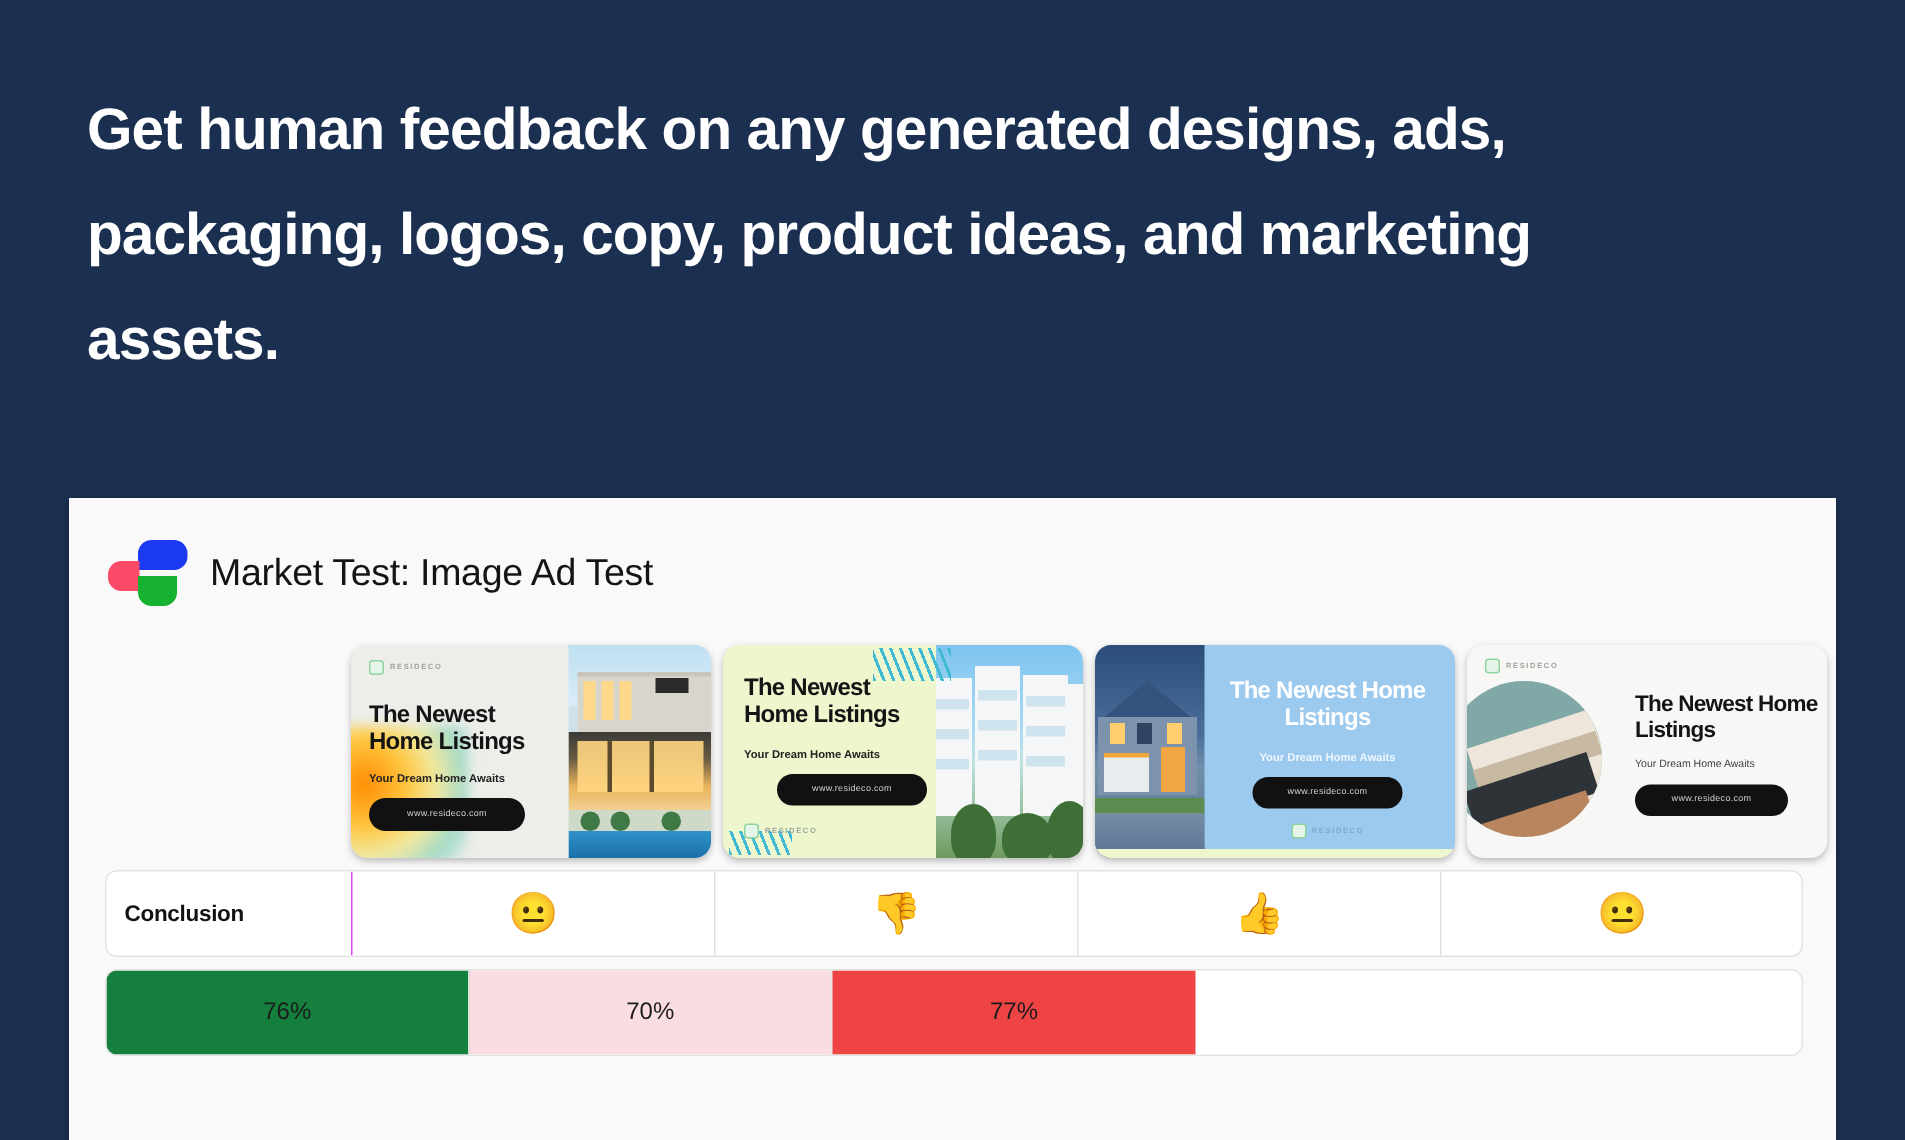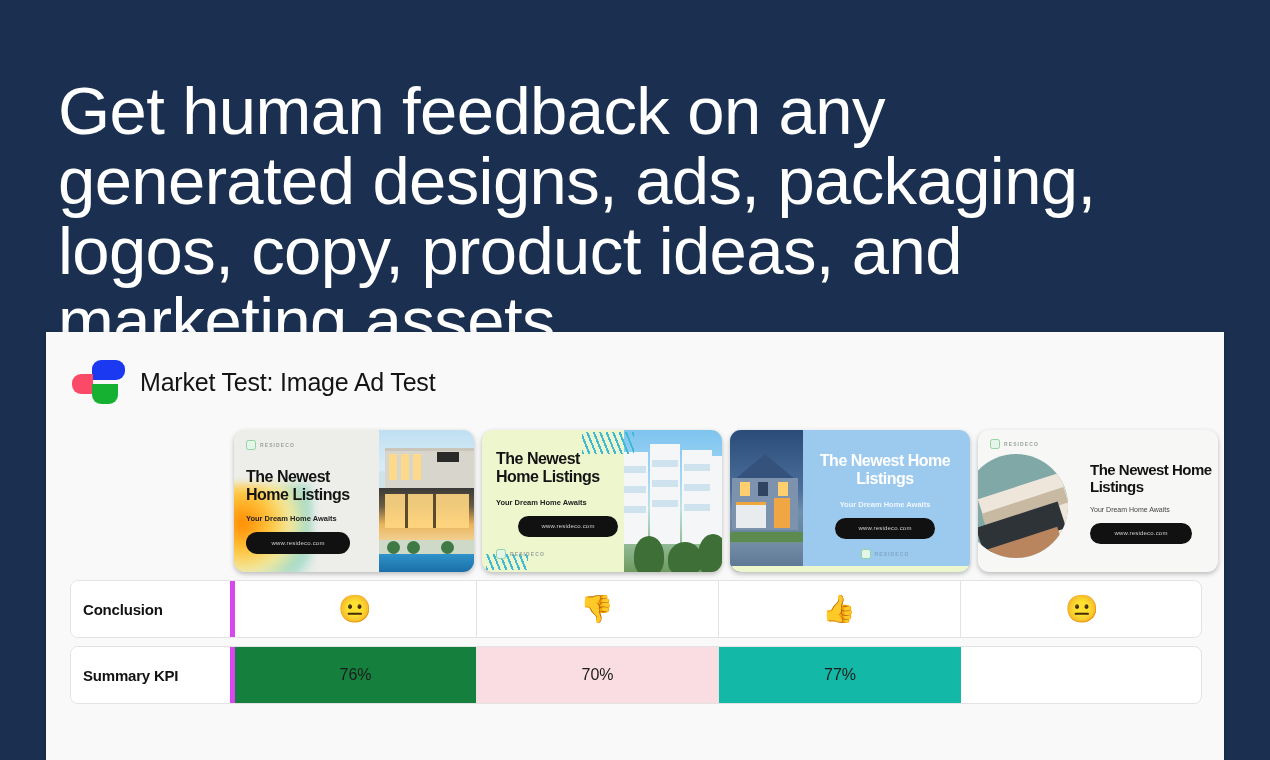--- a/index.html
+++ b/index.html
@@ -9,26 +9,25 @@
     font-family: "Liberation Sans", sans-serif;
   }
   body { background: #1b3051; position: relative; }
 
   
   .headline {
     position: absolute;
     left: 58px; top: 52px;
     width: 1100px;
     color: #ffffff;
-    font-size: 67px;
+    font-size: 39px;
     line-height: 70px;
-    font-weight: 400;
+    font-weight: 700;
     letter-spacing: -0.6px;
     white-space: pre-wrap;
-    margin-top: 24px;
   }
 
   
   .panel {
     position: absolute;
     left: 46px; top: 332px;
     width: 1178px; height: 469px;
     background: #f9f9f9;
     box-shadow: 0 2px 6px rgba(0,0,0,.28);
   }
@@ -179,21 +178,21 @@
     border: 1px solid #e3e3e3;
     border-radius: 8px;
     overflow: hidden;
   }
   .tlabel {
     width: 164px; flex: none;
     display: flex; align-items: center;
     padding-left: 12px;
     font-size: 15px; font-weight: 700; color: #121212;
     letter-spacing: -0.2px;
-    border-right: 5px solid #d946ef;
+    border-right: 1px solid #d946ef;
     background: #fff;
   }
   .tcell {
     width: 242px; flex: none;
     display: flex; align-items: center; justify-content: center;
     font-size: 16px; color: #1b1b1b;
     border-right: 1px solid #e3e3e3;
   }
   .tcell:last-child { border-right: none; }
   .emoji { font-size: 27px; line-height: 1; }
@@ -335,20 +334,19 @@
       </div>
       <div class="tcell">
         <span class="emoji">👍</span>
       </div>
       <div class="tcell">
         <span class="emoji">😐</span>
       </div>
     </div>
 
     <div class="trow">
-      <div class="tlabel">Summary KPI</div>
       <div class="tcell" style="background:#15803d">76%</div>
       <div class="tcell" style="background:#f9dde2">70%</div>
-      <div class="tcell" style="background:#14b8a6">77%</div>
+      <div class="tcell" style="background:#ef4444">77%</div>
     </div>
 
   </div>
 </div>
 
 </body></html>

